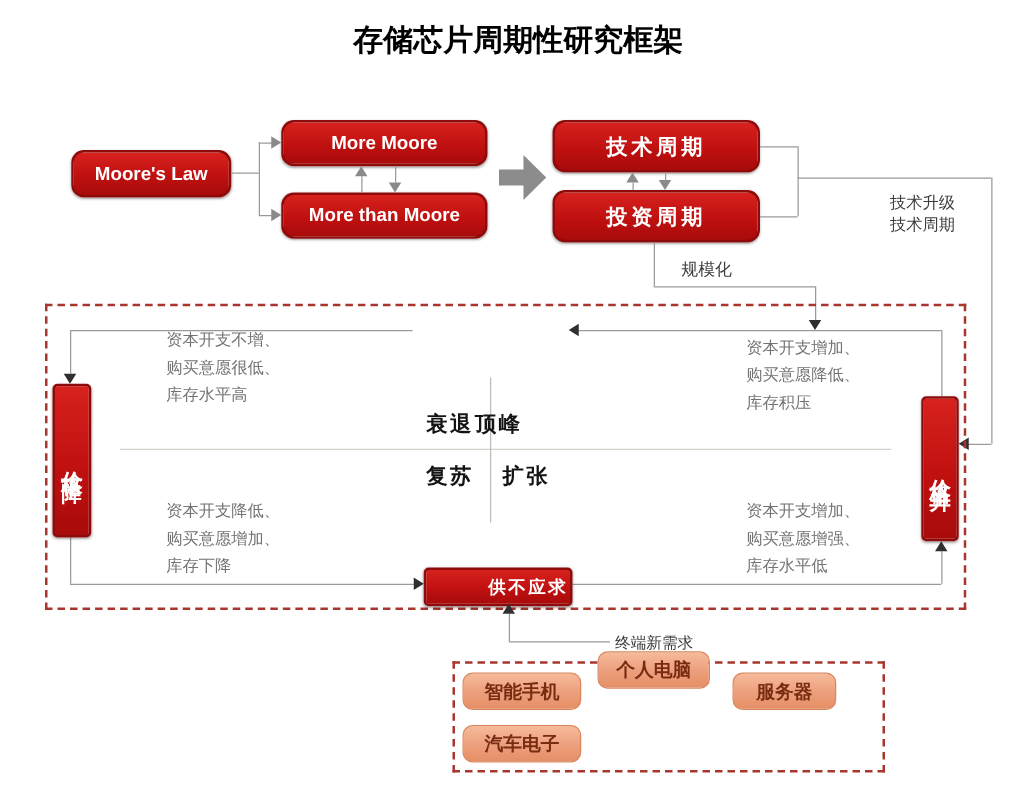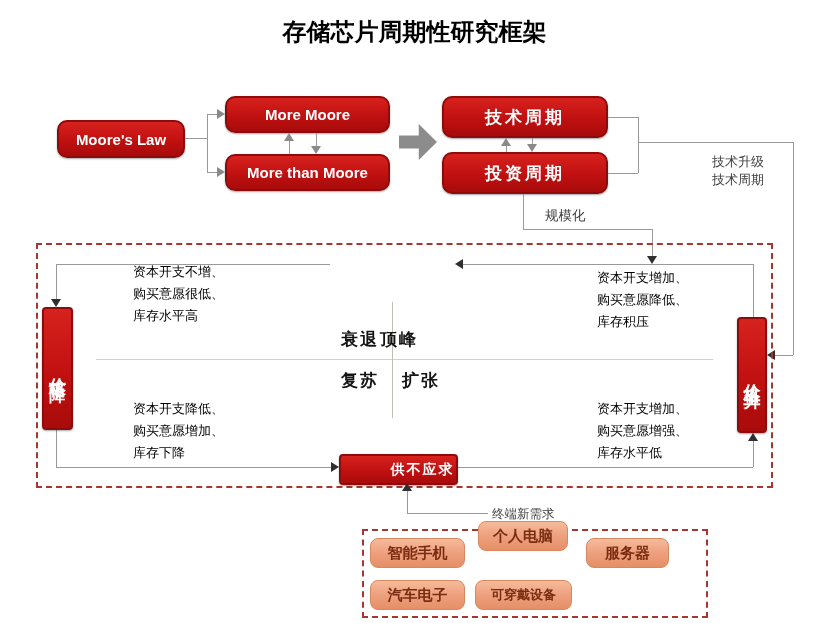--- a/index.html
+++ b/index.html
@@ -33,21 +33,21 @@
   .arr-left  { border-top:5px solid transparent; border-bottom:5px solid transparent; border-right:8px solid #2f2f2f; }
   .arr-up    { border-left:5px solid transparent; border-right:5px solid transparent; border-bottom:8px solid #2f2f2f; }
   .arr-down  { border-left:5px solid transparent; border-right:5px solid transparent; border-top:8px solid #2f2f2f; }
   .arr-right.gray { border-left-color:#8a8a8a; }
   .arr-up.gray    { border-bottom-color:#8a8a8a; }
   .arr-down.gray  { border-top-color:#8a8a8a; }
   .block-arrow {
     position:absolute; background:#8c8c8c;
     clip-path:polygon(0% 32%,52% 32%,52% 0%,100% 50%,52% 100%,52% 68%,0% 68%);
   }
-  .note { position:absolute; font-size:13px; line-height:22px; color:#000000; }
+  .note { position:absolute; font-size:13px; line-height:22px; color:#737373; }
   .label { position:absolute; font-size:13px; color:#3d3d3d; line-height:18px; }
   .quad { position:absolute; font-size:17px; font-weight:bold; color:#141414; letter-spacing:2px; }
   .orange-box {
     position:absolute; display:flex; align-items:center; justify-content:center;
     background:linear-gradient(180deg,#f6bb9a 0%,#eda07e 50%,#e58f66 100%);
     border:1px solid #d9875e; border-radius:8px; box-sizing:border-box;
     color:#7a2c12; font-weight:bold; font-size:15px;
   }
   .orange-box.small { font-size:13px; }
 </style>
@@ -151,15 +151,14 @@
   <div class="line vline" style="left:407px;top:491px;height:22px;"></div>
   <div class="arr arr-up" style="left:402px;top:483px;"></div>
   <div class="line hline" style="left:407px;top:513px;width:81px;"></div>
   <div class="label" style="left:492px;top:505px;font-size:12.5px;">终端新需求</div>
 
   <div class="dashed" style="left:362px;top:529px;width:346px;height:89px;"></div>
   <div class="orange-box" style="left:370px;top:538px;width:95px;height:30px;font-family:Liberation Serif, serif;">智能手机</div>
   <div class="orange-box" style="left:478px;top:521px;width:90px;height:30px;">个人电脑</div>
   <div class="orange-box" style="left:586px;top:538px;width:83px;height:30px;">服务器</div>
   <div class="orange-box" style="left:370px;top:580px;width:95px;height:30px;">汽车电子</div>
-  <div class="orange-box small" style="left:475px;top:580px;width:97px;height:30px;">可穿戴设备</div>
 
 </div>
 
 </body></html>

